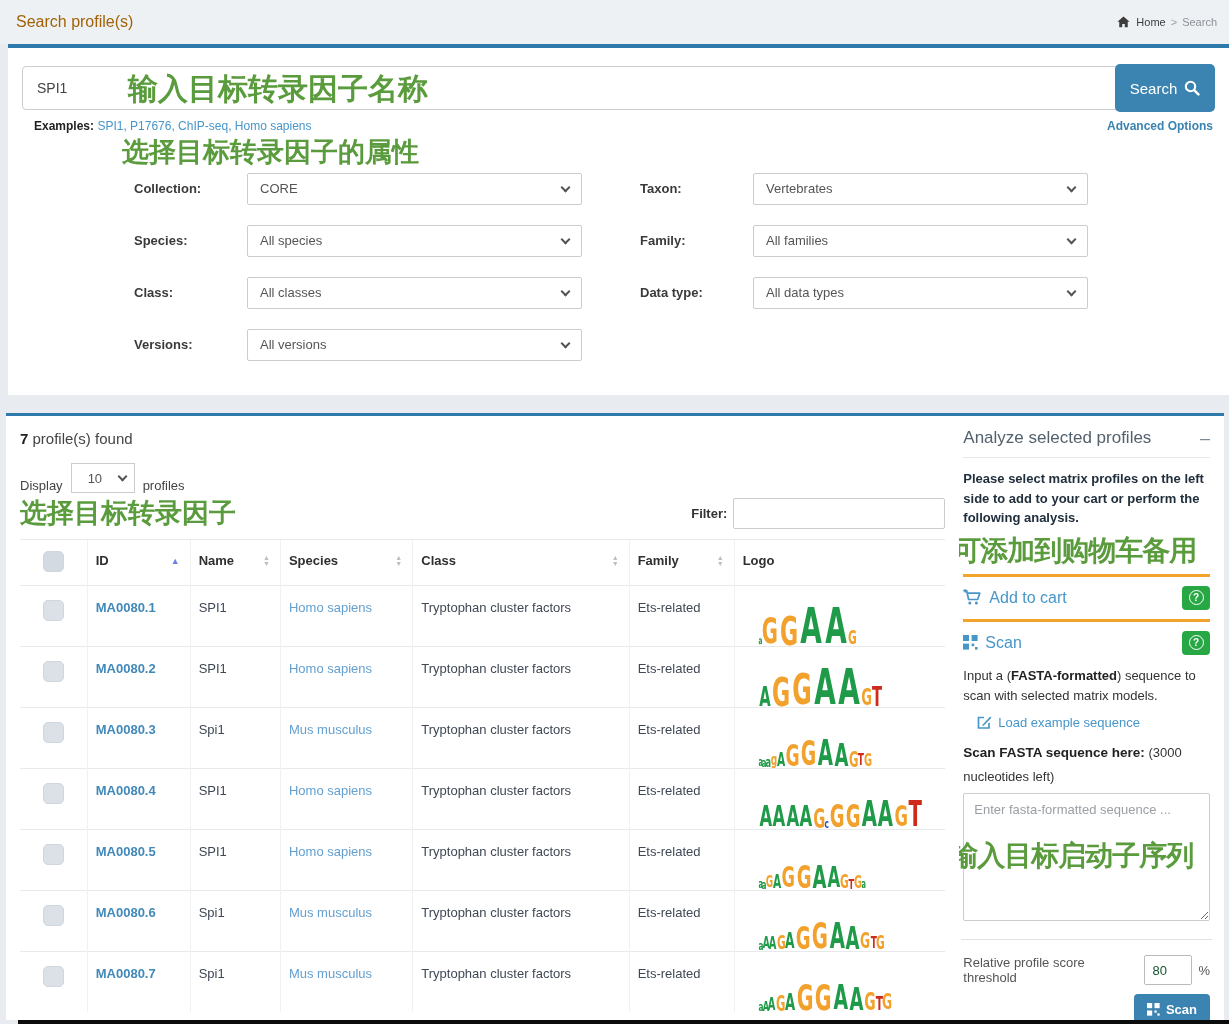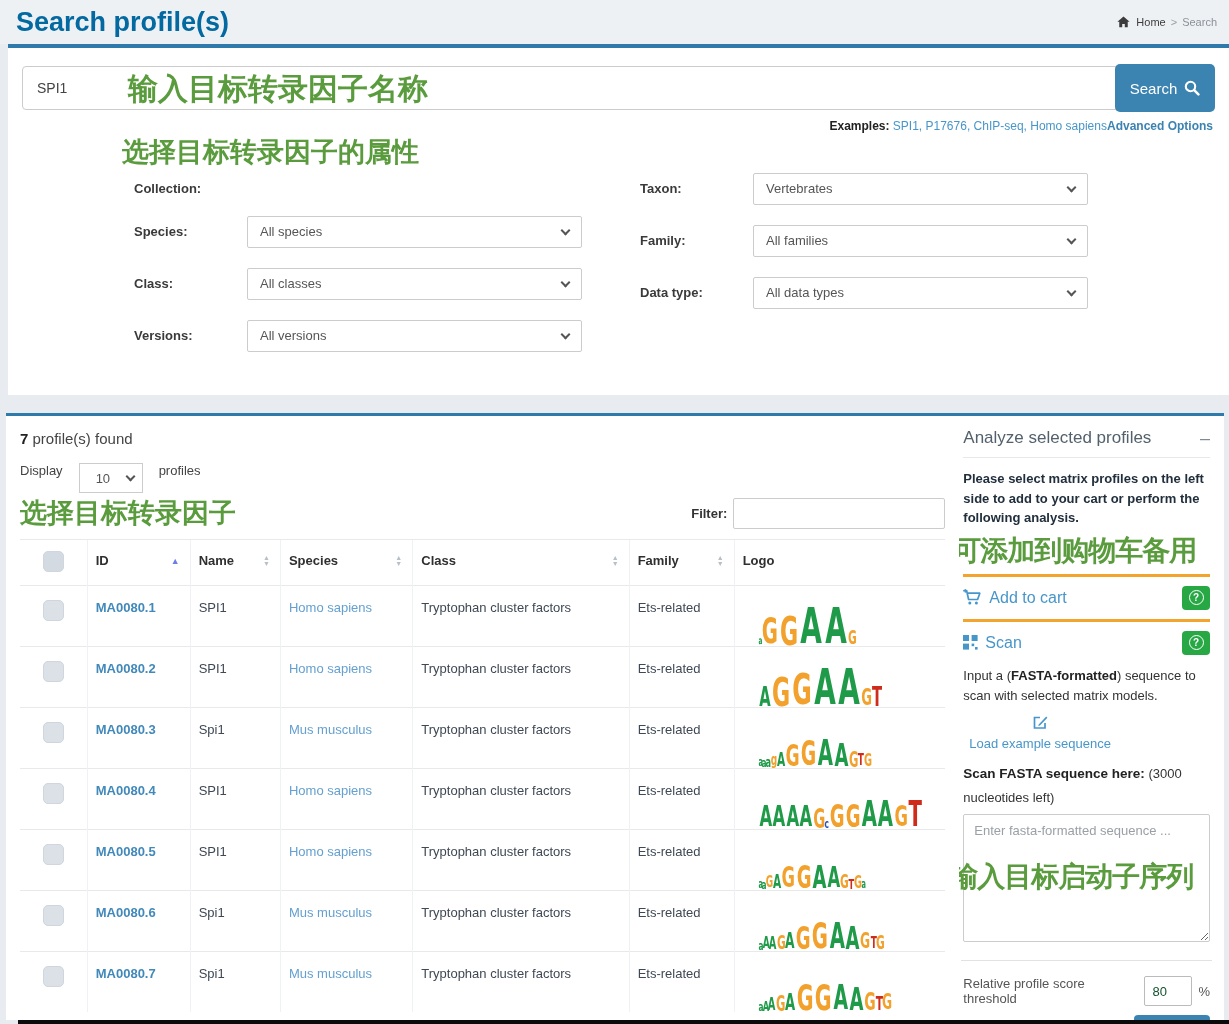--- a/index.html
+++ b/index.html
@@ -1,32 +1,32 @@
 <!DOCTYPE html>
 <html><head>
 <meta charset="utf-8">
 <style>
   * { box-sizing: border-box; margin: 0; padding: 0; }
   html,body { width:1229px; height:1024px; overflow:hidden; }
   body { font-family:"Liberation Sans",sans-serif; background:#e8ecf1; position:relative; color:#333; }
 
   
   .page-header { height:44px; background:#eef1f4; display:flex; align-items:center; justify-content:space-between; padding:0 12px 0 16px; }
-  .page-title { font-size:27px; font-weight:700; color:#0369a1; }
+  .page-title { font-size:16px; font-weight:400; color:#a16207; }
   .breadcrumb { display:flex; align-items:center; gap:5px; font-size:11px; }
   .bc-home { color:#3c3c3c; text-decoration:none; display:flex; align-items:center; gap:6px; }
   .bc-sep { color:#9aa0a6; }
   .bc-cur { color:#8b9197; }
 
   
   .top-panel { margin-left:8px; background:#fff; border-top:4px solid #2e7bab; height:351px; padding:16px 14px 0 14px; position:relative; }
   .search-row { display:flex; align-items:center; position:relative; }
   .search-input { flex:1; height:44px; border:1px solid #ccc; border-radius:4px; padding:0 14px; font-size:14px; color:#444; font-family:inherit; outline:none; }
   .search-btn { height:48px; width:100px; margin-left:-4px; border:none; border-radius:5px; background:#3b83b0; color:#fff; font-size:15px; display:flex; align-items:center; justify-content:center; gap:7px; cursor:pointer; font-family:inherit; }
-  .below-row { display:flex; justify-content:flex-end; margin-top:7px; font-size:12px; align-items:flex-start;margin-left:12px; }
+  .below-row { display:flex; justify-content:space-between; margin-top:7px; font-size:12px; align-items:flex-start;margin-left:12px; }
   .examples { color:#222; }
   .examples b { font-weight:700; }
   .examples-links { color:#4796ca; }
   .examples-links a { color:#4796ca; text-decoration:none; }
   .adv { color:#3b83b0; font-weight:700; text-decoration:none; font-size:12px; margin-right:2px; }
 
   .anno { color:#5a9c3d; font-weight:700; font-family:"DejaVu Sans","Liberation Sans",sans-serif; }
   .anno-input { position:absolute; left:106px; top:5px; font-size:30px; pointer-events:none; white-space:nowrap; }
   .anno-attrs { font-size:27px; margin:4px 0 6px 100px; line-height:1.1; }
   .anno-select-tf { font-size:27px; white-space:nowrap; }
@@ -42,21 +42,21 @@
   .fselect .chev { margin-left:auto; }
   .chev { width:7px; height:7px; border-right:2px solid #555; border-bottom:2px solid #555; transform:rotate(45deg); margin-top:-3px; flex:none; }
 
   
   .results-row { display:flex; margin:18px 5px 0 6px; height:607px; }
   .results-panel { width:1007px; background:#fff; border-top:3px solid #2e7bab; padding:14px 14px 0 14px; overflow:hidden; }
   .side-panel { width:279px; margin-left:auto; background:#fff; border-top:3px solid #2e7bab; padding:12px 14px 0 4px; overflow:hidden; position:relative; }
 
   .found-line { font-size:15px; color:#444; margin-bottom:16px; }
   .found-line b { color:#222; }
-  .display-row { display:flex; align-items:flex-start; gap:16px; font-size:13px; color:#444; margin-bottom:2px; }
+  .display-row { display:flex; align-items:flex-end; gap:8px; font-size:13px; color:#444; margin-bottom:2px; }
   .mini-select { width:64px; height:30px; border:1px solid #ccc; background:#fff; display:flex; align-items:center; padding:0 8px 0 16px; font-size:13px; color:#555; cursor:pointer; }
   .mini-select .chev { margin-left:auto; }
   .filter-row { display:flex; justify-content:space-between; align-items:center; margin-bottom:8px; }
   .filter-group { display:flex; align-items:center; gap:6px; font-size:13px; font-weight:700; color:#333; }
   .filter-input { width:212px; height:31px; border:1px solid #ccc; border-radius:2px; padding:0 8px; font-size:13px; font-family:inherit; outline:none; }
 
   table.profiles { width:100%; border-collapse:collapse; table-layout:fixed; }
   .profiles th, .profiles td { border-top:1px solid #e7e9eb; vertical-align:top; text-align:left; font-size:13px; }
   .profiles th { padding:13px 8px; color:#2f2f2f; }
   .profiles td { padding:14px 8px; color:#3f4854; }
@@ -80,21 +80,21 @@
   .sp-minus { color:#7f8b94; font-size:18px; line-height:1; cursor:pointer; }
   .sp-intro { font-size:13px; font-weight:700; color:#212f3d; line-height:1.5; margin:11px 0 4px 0; }
   .sp-section { border-top:3px solid #f2a42c; padding:9px 0; display:flex; align-items:center; }
   .sp-link { color:#4796ca; font-size:16px; text-decoration:none; display:flex; align-items:center; gap:7px; }
   .q-btn { margin-left:auto; width:28px; height:24px; background:#28a745; border:none; border-radius:4px; display:flex; align-items:center; justify-content:center; cursor:pointer; }
   .q-circ { width:15px; height:15px; border:1.5px solid #fff; border-radius:50%; color:#fff; font-size:10px; font-weight:700; display:flex; align-items:center; justify-content:center; }
   .scan-wrap { border-top:3px solid #f2a42c; padding-top:9px; }
   .scan-head { display:flex; align-items:center; }
   .scan-text { font-size:13px; color:#333; line-height:1.55; margin:11px 0 6px 0; }
   .scan-text b { color:#222; }
-  .load-link { color:#4796ca; font-size:13px; text-decoration:none; display:inline-flex; align-items:center; gap:6px; margin:3px 0 10px 6px;flex-direction:column; }
+  .load-link { color:#4796ca; font-size:13px; text-decoration:none; display:inline-flex; align-items:center; gap:6px; margin:3px 0 10px 14px; }
   .fasta-label { font-size:13px; color:#333; line-height:1.9; }
   .fasta-label b { color:#222; font-size:13.5px; }
   .ta-wrap { position:relative; margin-top:3px; }
   .fasta-ta { width:100%; height:128px; border:1px solid #ccc; border-radius:2px; resize:both; padding:8px 10px; font-size:13px; font-family:inherit; color:#444; outline:none; }
   .fasta-ta::placeholder { color:#9aa0a6; }
   .sp-divider { border:none; border-top:1px solid #e2e2e2; margin:14px -2px 0 -2px; }
   .threshold-row { display:flex; align-items:center; gap:6px; margin-top:15px; font-size:13px; color:#555; }
   .threshold-input { width:48px; height:30px; border:1px solid #bbb; border-radius:2px; padding:0 7px; font-size:13px; font-family:inherit; color:#14532d; outline:none; }
   .scan-btn-row { text-align:right; margin-top:9px; }
   .scan-btn { background:#3b83b0; color:#fff; border:none; border-radius:4px; padding:8px 13px; font-size:13px; font-weight:700; display:inline-flex; align-items:center; gap:6px; cursor:pointer; font-family:inherit; }
@@ -144,20 +144,24 @@
       </div>
       <a class="adv" href="#">Advanced Options</a>
     </div>
 
     <div class="anno anno-attrs">选择目标转录因子的属性</div>
 
     <div class="form-grid">
       <div class="fcol-left">
         <div class="ffield">
           <label class="flabel">Collection:</label>
+          <div class="fselect">
+            <span>CORE</span>
+            <span class="chev"></span>
+          </div>
         </div>
         <div class="ffield">
           <label class="flabel">Species:</label>
           <div class="fselect">
             <span>All species</span>
             <span class="chev"></span>
           </div>
         </div>
         <div class="ffield">
           <label class="flabel">Class:</label>

